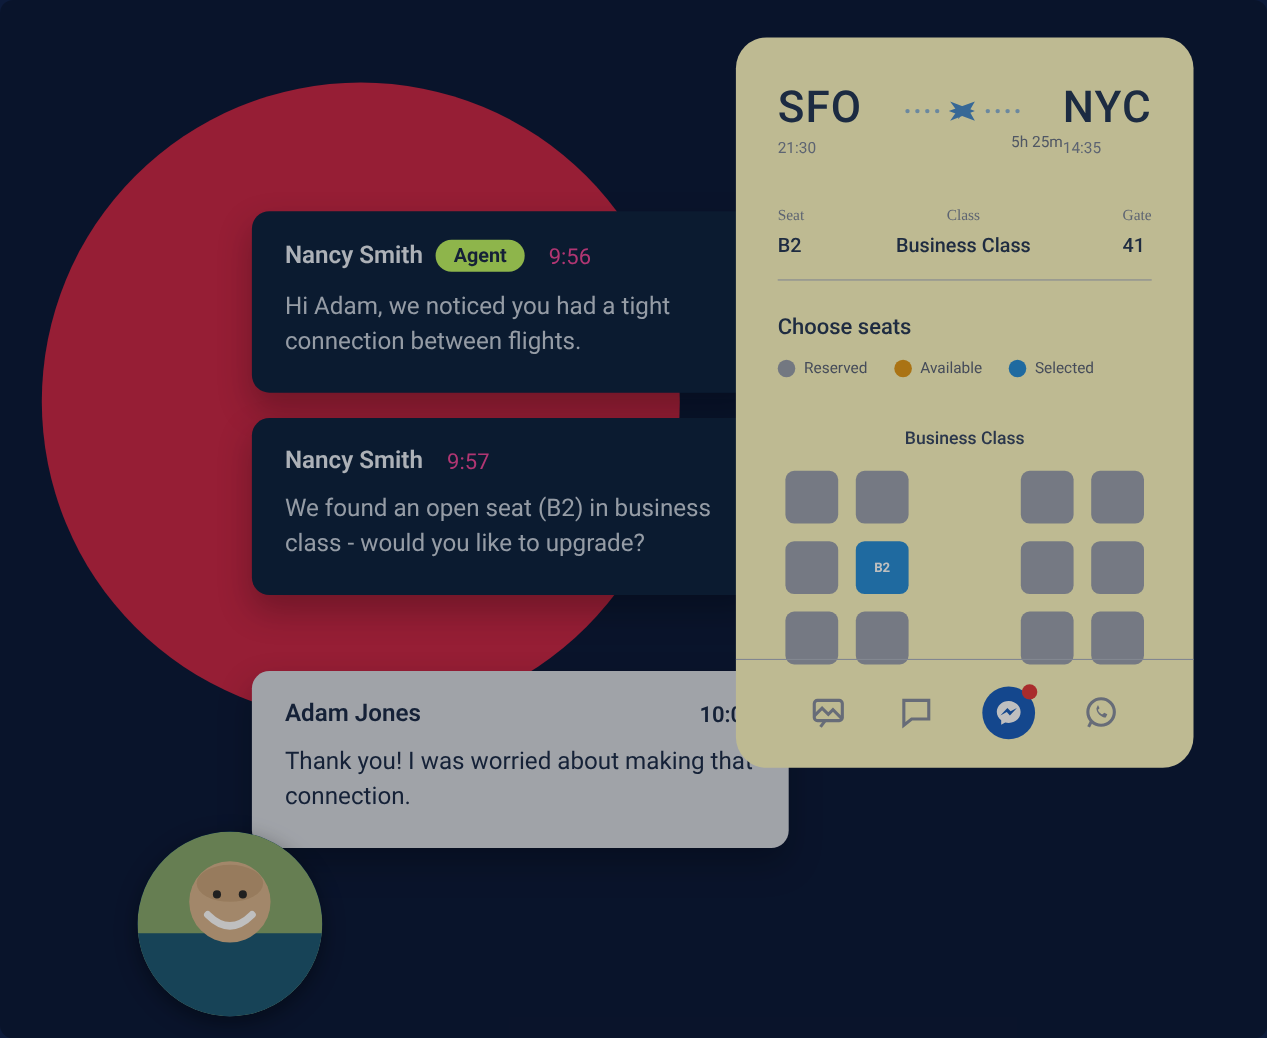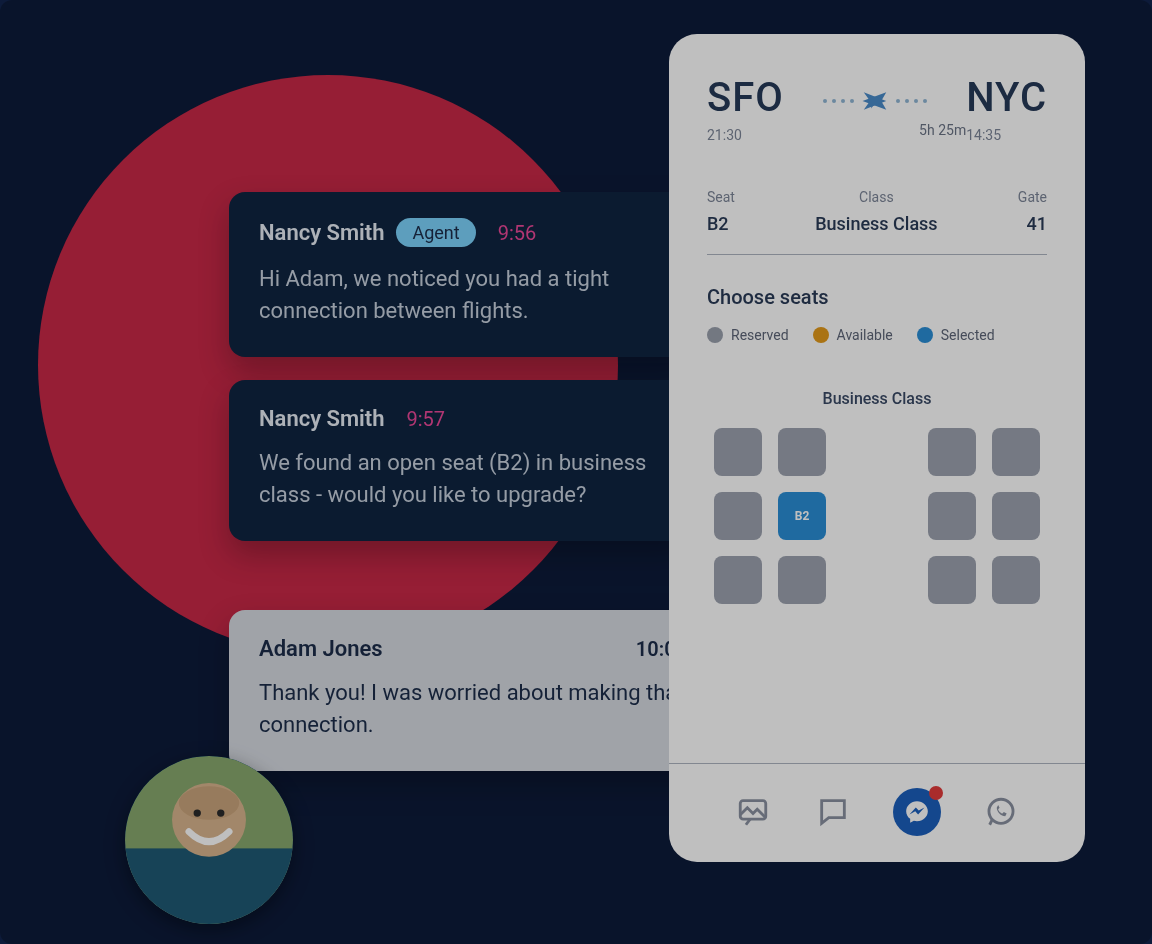--- a/index.html
+++ b/index.html
@@ -32,22 +32,22 @@
   }
   .bubble-dark { background: #0f2541; color: #d3dbe6; }
   .bubble-light { background: #d6dae1; color: #1c2d4a; }
   .b-head { display: flex; align-items: center; gap: 12px; margin-bottom: 16px; }
   .b-name { font-weight: 600; font-size: 22px; color: #e7edf5; }
   .bubble-light .b-name { color: #1c2d4a; }
   .b-time { margin-left: auto; font-size: 20px; }
   .bubble-dark .b-time { color: #ec4899; margin-left: 10px; }
   .bubble-light .b-time { color: #1c2d4a; font-weight: 600; }
   .badge {
-    background: #7dd3fc; color: #1c2d4a;
-    font-weight: 400; font-size: 18px;
+    background: #bef264; color: #1c2d4a;
+    font-weight: 700; font-size: 18px;
     padding: 4px 16px; border-radius: 999px;
   }
   .b-body { font-size: 22px; line-height: 1.45; }
   .bubble-dark .b-body { color: #c7d0dd; }
 
   #bubble1 { left: 229px; top: 192px; width: 460px; }
   #bubble2 { left: 229px; top: 380px; width: 460px; }
   #bubble3 { left: 229px; top: 610px; width: 488px; }
 
   .avatar {
@@ -58,22 +58,22 @@
     background: radial-gradient(circle at 50% 28%, #d9b58e 0 24%, #1f5a74 24% 60%, #306078 60% 100%);
     box-shadow: 0 6px 20px rgba(0,0,0,.4);
     overflow: hidden;
   }
   .avatar svg { width: 100%; height: 100%; display: block; }
 
   
   .phone {
     position: absolute;
     left: 669px; top: 34px;
-    width: 416px; height: 828px;
-    background: #ffffff;
+    width: 416px; height: 664px;
+    background: #fef9c3;
     border-radius: 28px;
     padding: 40px 38px 0 38px;
     color: #263a58;
   }
   .route { display: flex; align-items: flex-start; justify-content: space-between; }
   .city { font-size: 40px; font-weight: 500; letter-spacing: 1px; color: #263a58; }
   .time { font-size: 14px; color: #7d8698; margin-top: 6px; }
   .route-left, .route-right { text-align: left; }
   .route-right { text-align: left; }
   .route-mid { flex: 1; text-align: right; position: relative; padding-top: 6px; }
@@ -84,24 +84,24 @@
   .dotrow { display: flex; gap: 5px; }
   .dotrow span { width: 4px; height: 4px; border-radius: 50%; background: #8fb6d4; }
   .plane-ico svg { width: 30px; height: 30px; display: block; }
   .duration { font-size: 14px; color: #6b7486; }
 
   .info-row {
     display: flex; justify-content: space-between;
     margin-top: 46px; padding-bottom: 20px;
     border-bottom: 1px solid #aeb4c1;
   }
-  .info-col .lbl { font-size: 14px; color: #7d8698; }
+  .info-col .lbl { font-size: 14px; color: #7d8698; font-family: Liberation Serif, serif; }
   .info-col .val { font-size: 18px; color: #2a3b57; margin-top: 8px; font-weight: 500; }
   .info-col.c { text-align: center; }
-  .info-col.r { text-align: right; }
+  .info-col.r { }
 
   .choose-title { margin-top: 30px; font-size: 20px; color: #2a3b57; font-weight: 500; }
   .legend { display: flex; gap: 24px; align-items: center; margin-top: 18px; font-size: 14px; color: #5e6678; }
   .legend .item { display: flex; align-items: center; gap: 8px; }
   .legend .sw { width: 16px; height: 16px; border-radius: 50%; }
   .sw-res { background: #9aa0ad; }
   .sw-av  { background: #e39a1b; }
   .sw-sel { background: #2a8ed6; }
 
   .cabin-label { text-align: center; margin-top: 46px; font-size: 16px; color: #3a4a66; font-weight: 500; }

